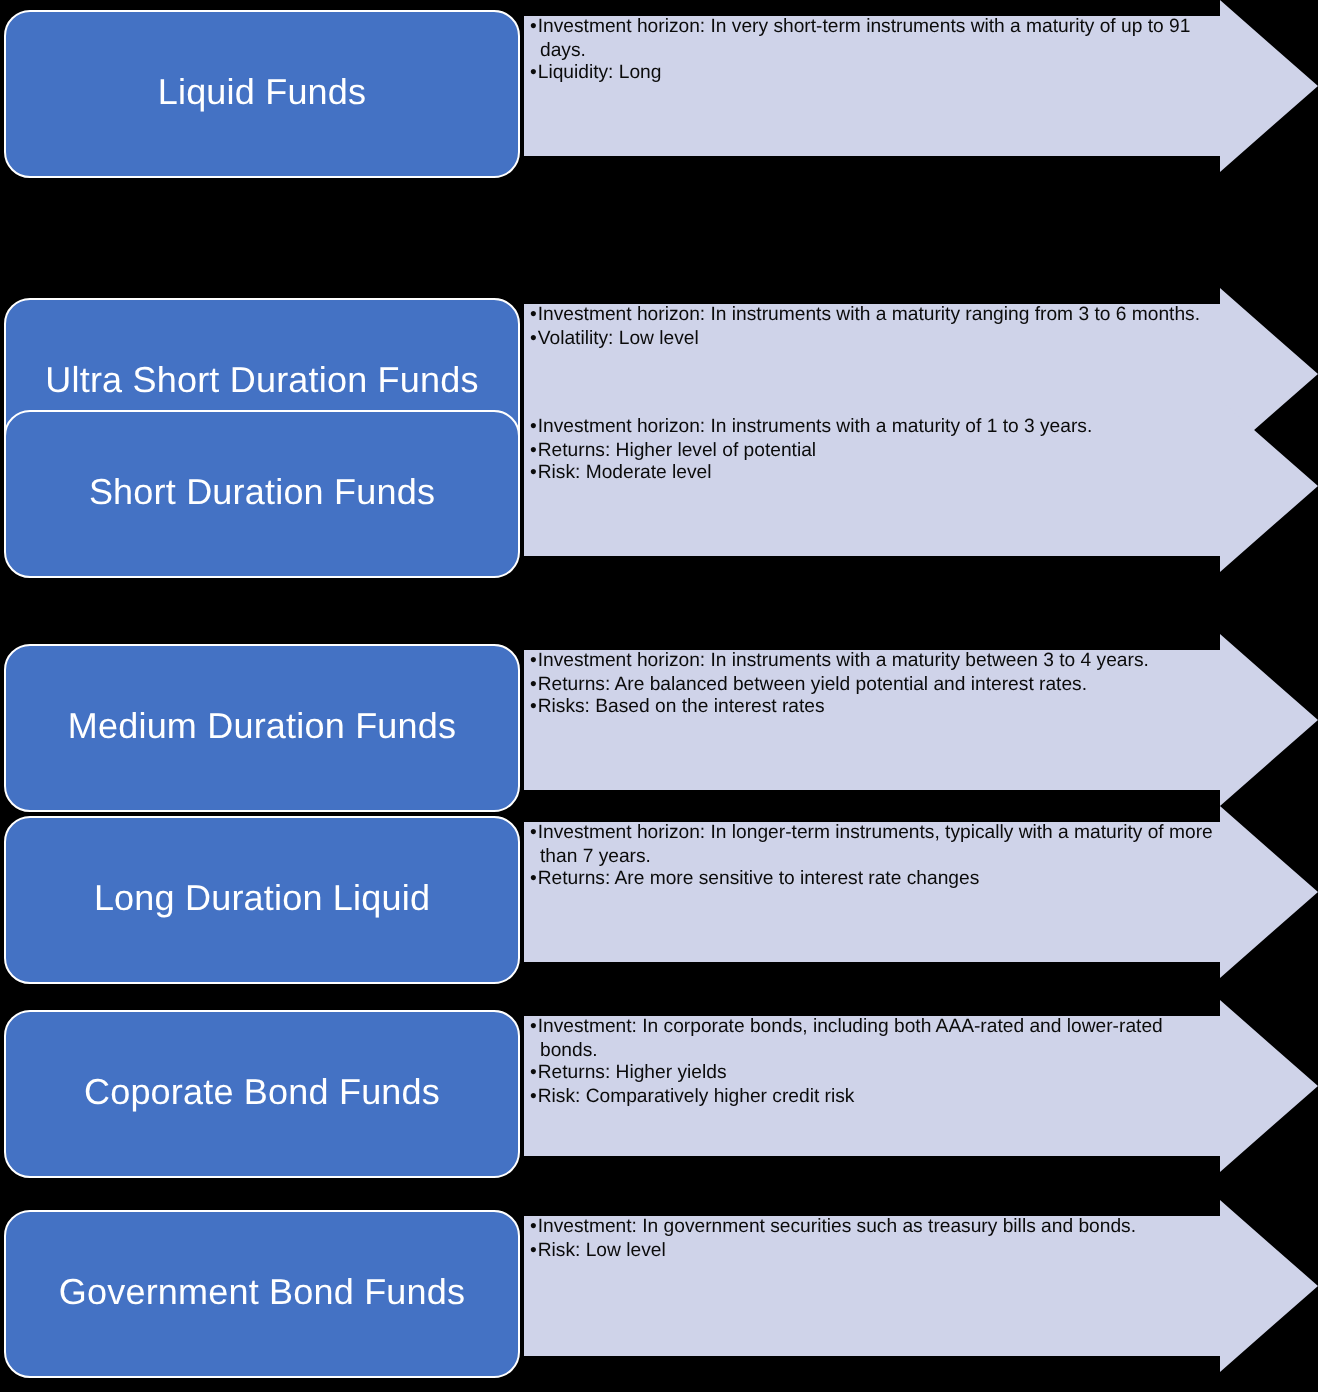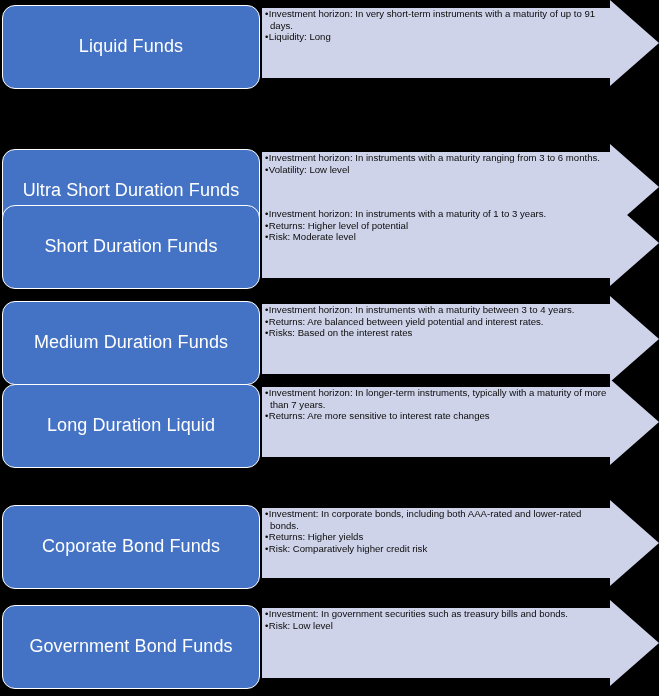--- a/index.html
+++ b/index.html
@@ -127,36 +127,36 @@
       </div>
       <div class="arrow-text">
         <div class="bullet-line bl-wrap"><span class="dot">•</span><span class="txt">Investment horizon: In instruments with a maturity of 1 to 3 years.</span></div>
         <div class="bullet-line bl-wrap"><span class="dot">•</span><span class="txt">Returns: Higher level of potential</span></div>
         <div class="bullet-line bl-wrap"><span class="dot">•</span><span class="txt">Risk: Moderate level</span></div>
       </div>
       <div class="label-box">
         <span class="label-text">Short Duration Funds</span>
       </div>
     </div>
-    <div class="row" style="top: 296px; height: 100px;">
+    <div class="row" style="top: 317px; height: 100px;">
       <div class="arrow">
         <svg viewBox="0 0 397 86" xmlns="http://www.w3.org/2000/svg">
           <polygon points="0,8 348,8 348,0 397,43 348,86 348,78 0,78" fill="#CFD3E9"></polygon>
         </svg>
       </div>
       <div class="arrow-text">
         <div class="bullet-line bl-wrap"><span class="dot">•</span><span class="txt">Investment horizon: In instruments with a maturity between 3 to 4 years.</span></div>
         <div class="bullet-line bl-wrap"><span class="dot">•</span><span class="txt">Returns: Are balanced between yield potential and interest rates.</span></div>
         <div class="bullet-line bl-wrap"><span class="dot">•</span><span class="txt">Risks: Based on the interest rates</span></div>
       </div>
       <div class="label-box">
         <span class="label-text">Medium Duration Funds</span>
       </div>
     </div>
-    <div class="row" style="top: 379px; height: 100px;">
+    <div class="row" style="top: 403px; height: 100px;">
       <div class="arrow">
         <svg viewBox="0 0 397 86" xmlns="http://www.w3.org/2000/svg">
           <polygon points="0,8 348,8 348,0 397,43 348,86 348,78 0,78" fill="#CFD3E9"></polygon>
         </svg>
       </div>
       <div class="arrow-text">
         <div class="bullet-line bl-wrap"><span class="dot">•</span><span class="txt">Investment horizon: In longer-term instruments, typically with a maturity of more than 7 years.</span></div>
         <div class="bullet-line bl-wrap"><span class="dot">•</span><span class="txt">Returns: Are more sensitive to interest rate changes</span></div>
       </div>
       <div class="label-box">

